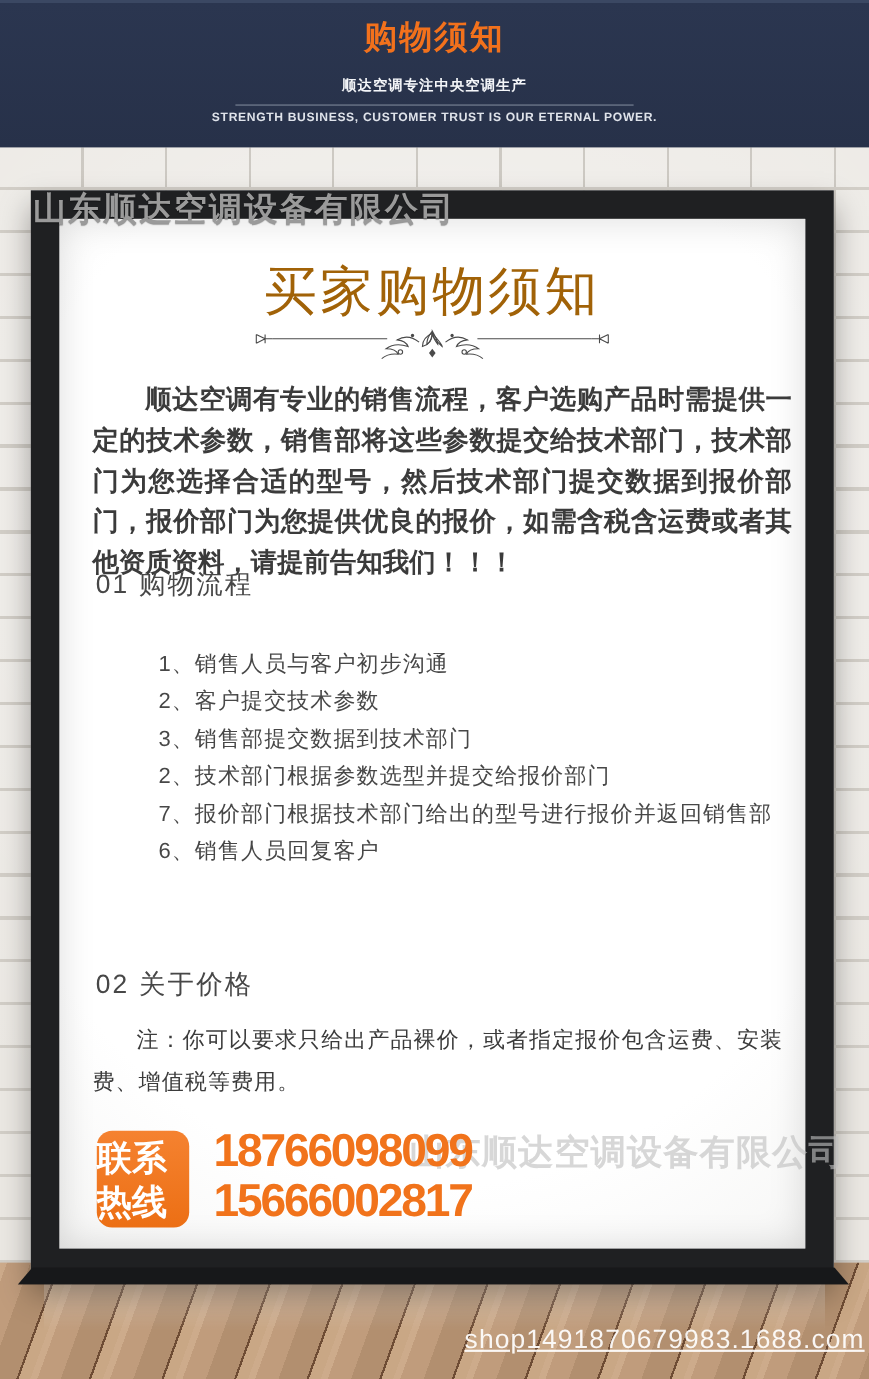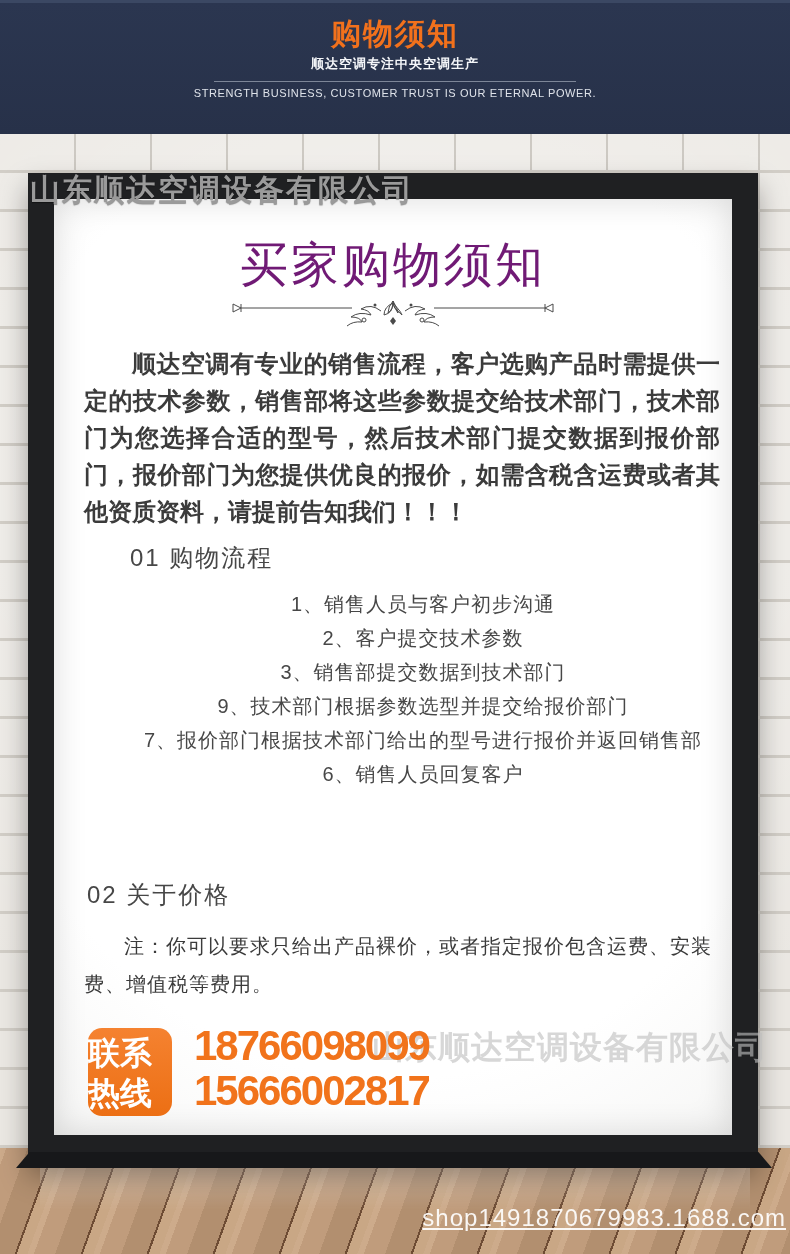--- a/index.html
+++ b/index.html
@@ -4,23 +4,23 @@
 <style>
   html,body{margin:0;padding:0;}
   body{font-family:"Liberation Sans","DejaVu Sans",sans-serif;}
   .stage{position:relative;width:790px;height:1254px;overflow:hidden;background:#ece9e4;}
 
   
   .header{position:absolute;left:0;top:0;width:790px;height:134px;z-index:10;
     background:linear-gradient(to bottom,#3b4863 0,#3b4863 3px,#2b3650 3px,#273149 100%);
     text-align:center;}
   .header-title{margin-top:14px;font-size:30px;letter-spacing:2px;font-weight:700;color:#f2711c;}
-  .header-sub{margin-top:0;font-size:13px;font-weight:700;letter-spacing:1px;color:#f4f6f9;}
+  .header-sub{margin-top:14px;font-size:13px;font-weight:700;letter-spacing:1px;color:#f4f6f9;}
   .header-divider{width:362px;height:1px;background:#7d8698;margin:8px auto 0 auto;}
-  .header-slogan{margin-top:5px;font-size:11px;letter-spacing:.6px;color:#dfe3ea;font-weight:400;}
+  .header-slogan{margin-top:5px;font-size:11px;letter-spacing:.6px;color:#dfe3ea;font-weight:700;}
 
   
   .wall{position:absolute;left:0;top:134px;width:790px;height:1030px;z-index:0;
     background-color:#ebe8e3;
     background-image:
       repeating-linear-gradient(to bottom, rgba(0,0,0,0) 0 36px, #d2cec7 36px 39px),
       repeating-linear-gradient(to right, rgba(0,0,0,0) 0 74px, rgba(196,192,185,.8) 74px 76px),
       radial-gradient(130% 90% at 50% 30%, rgba(255,255,255,.5), rgba(0,0,0,0) 70%);}
 
   
@@ -39,28 +39,28 @@
     box-shadow:0 14px 26px rgba(0,0,0,.35), inset 0 0 0 2px #33353a;}
   .poster-bg{position:absolute;left:0;top:0;right:0;bottom:0;
     background:radial-gradient(120% 100% at 50% 42%, #ffffff 52%, #f4f4f3 76%, #dbdbd9 100%);
     box-shadow:inset 0 0 34px rgba(0,0,0,.14);}
   .ledge{position:absolute;left:16px;top:1152px;width:756px;height:16px;z-index:3;
     background:#17181a;clip-path:polygon(1.8% 0, 98.2% 0, 100% 100%, 0 100%);}
 
   
   .poster{position:absolute;left:54px;top:199px;width:678px;height:936px;z-index:5;color:#3c3c3c;}
   .poster-title{position:absolute;left:0;top:34px;width:100%;text-align:center;
-    font-size:48px;letter-spacing:3px;color:#701a75;font-weight:500;}
+    font-size:48px;letter-spacing:3px;color:#a16207;font-weight:500;}
   .flourish{position:absolute;left:0;top:96px;width:100%;text-align:center;}
   .intro{position:absolute;left:30px;top:146px;width:636px;font-size:24px;line-height:37px;
     text-align:justify;text-indent:2em;color:#3b3b3b;font-weight:bold;}
   .sec-head{position:absolute;left:33px;font-size:24px;letter-spacing:2px;color:#474747;}
-  .sec1-head{top:343px;margin-left:43px;}
+  .sec1-head{top:316px;}
   .sec2-head{top:680px;text-align:center;}
-  .steps{position:absolute;left:90px;top:388px;font-size:20px;line-height:34px;color:#474747;letter-spacing:1px;text-align:center;}
+  .steps{position:absolute;left:90px;top:388px;font-size:20px;line-height:34px;color:#474747;letter-spacing:1px;}
   .note{position:absolute;left:30px;top:728px;width:640px;font-size:20px;line-height:38px;
     text-indent:2em;color:#3b3b3b;letter-spacing:1px;}
   .hotline-badge{position:absolute;left:34px;top:829px;width:84px;height:88px;border-radius:14px;
     background:linear-gradient(to bottom,#f58230,#ec6f14);color:#fff;text-align:left;
     font-size:32px;font-weight:700;line-height:40px;padding-top:5px;box-sizing:border-box;}
   .phones{position:absolute;left:140px;top:824px;font-size:42px;line-height:45px;font-weight:700;
     color:#f1731b;letter-spacing:-2px;}
 
   
   .wm-top{position:absolute;left:30px;top:170px;z-index:6;font-size:30px;font-weight:700;
@@ -122,21 +122,21 @@
       </svg>
     </div>
 
     <div class="intro">顺达空调有专业的销售流程，客户选购产品时需提供一定的技术参数，销售部将这些参数提交给技术部门，技术部门为您选择合适的型号，然后技术部门提交数据到报价部门，报价部门为您提供优良的报价，如需含税含运费或者其他资质资料，请提前告知我们！！！</div>
 
     <div class="sec-head sec1-head">01 购物流程</div>
     <div class="steps">
       <div>1、销售人员与客户初步沟通</div>
       <div>2、客户提交技术参数</div>
       <div>3、销售部提交数据到技术部门</div>
-      <div>9、技术部门根据参数选型并提交给报价部门</div>
+      <div>2、技术部门根据参数选型并提交给报价部门</div>
       <div>7、报价部门根据技术部门给出的型号进行报价并返回销售部</div>
       <div>6、销售人员回复客户</div>
     </div>
 
     <div class="sec-head sec2-head">02 关于价格</div>
     <div class="note">注：你可以要求只给出产品裸价，或者指定报价包含运费、安装费、增值税等费用。</div>
 
     <div class="hotline-badge">
       <div>联系</div>
       <div>热线</div>

